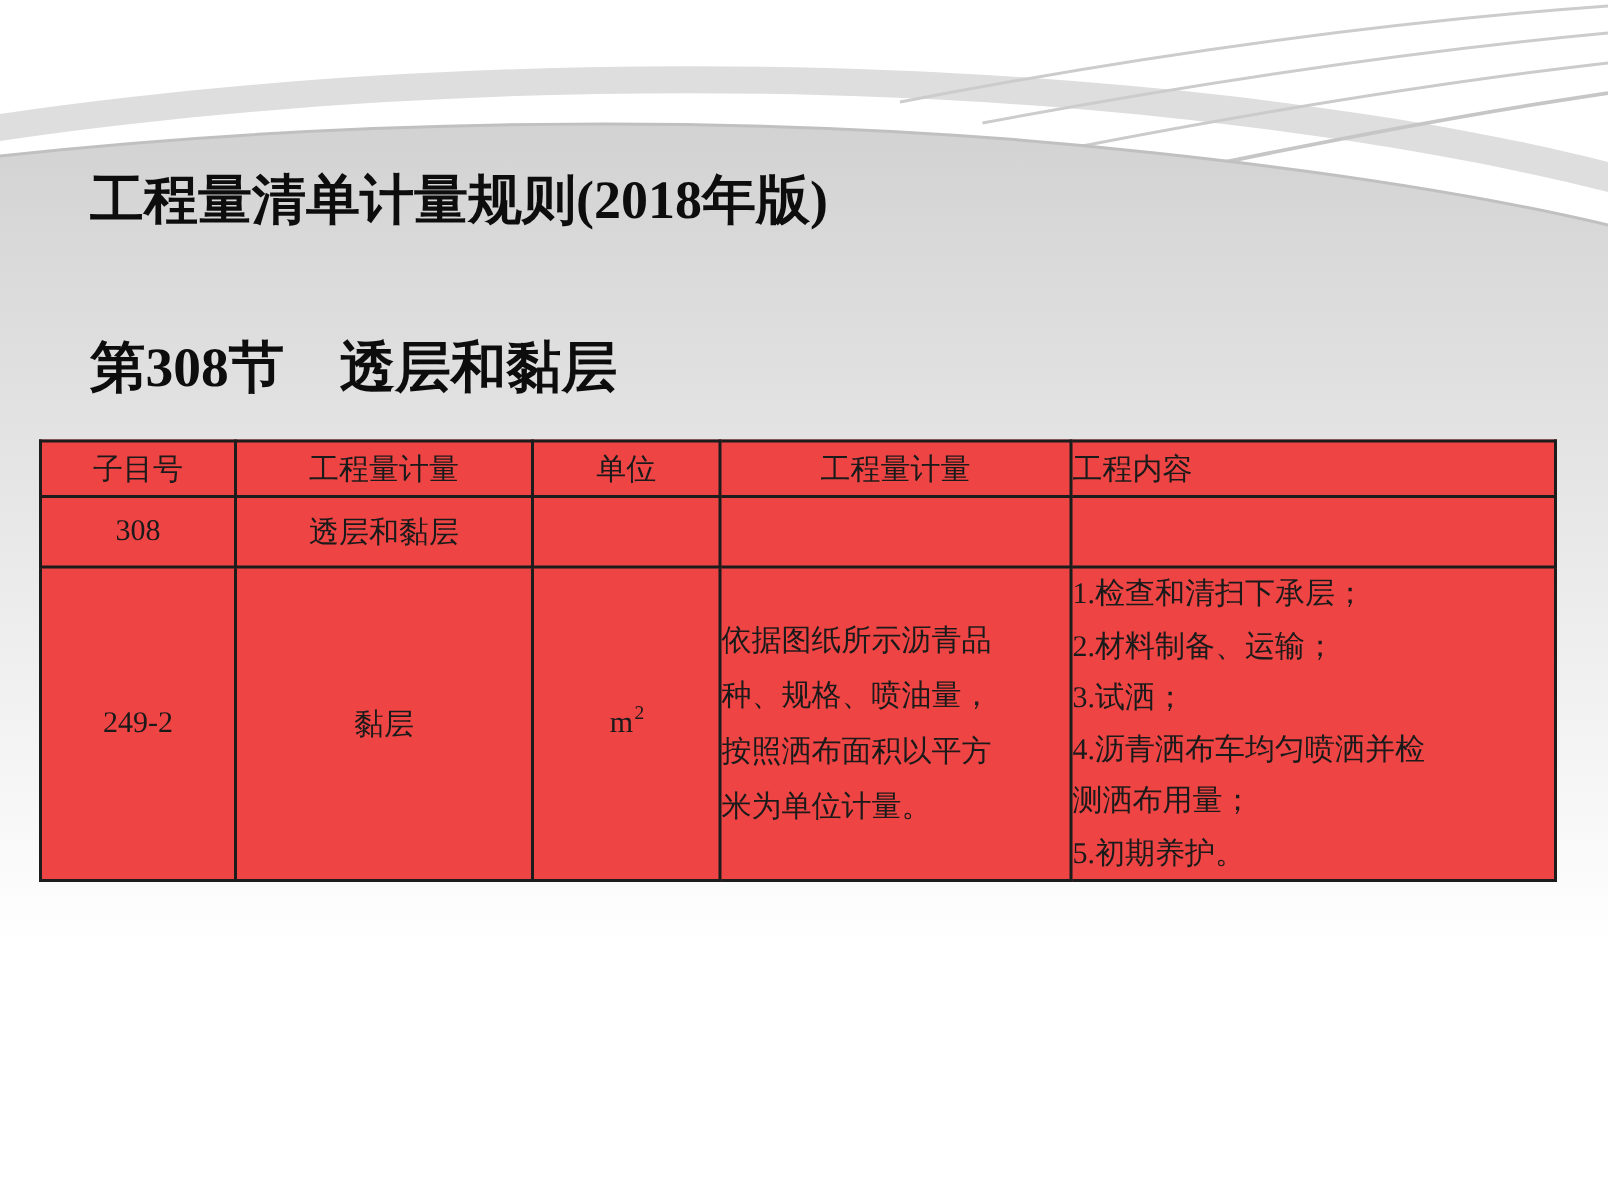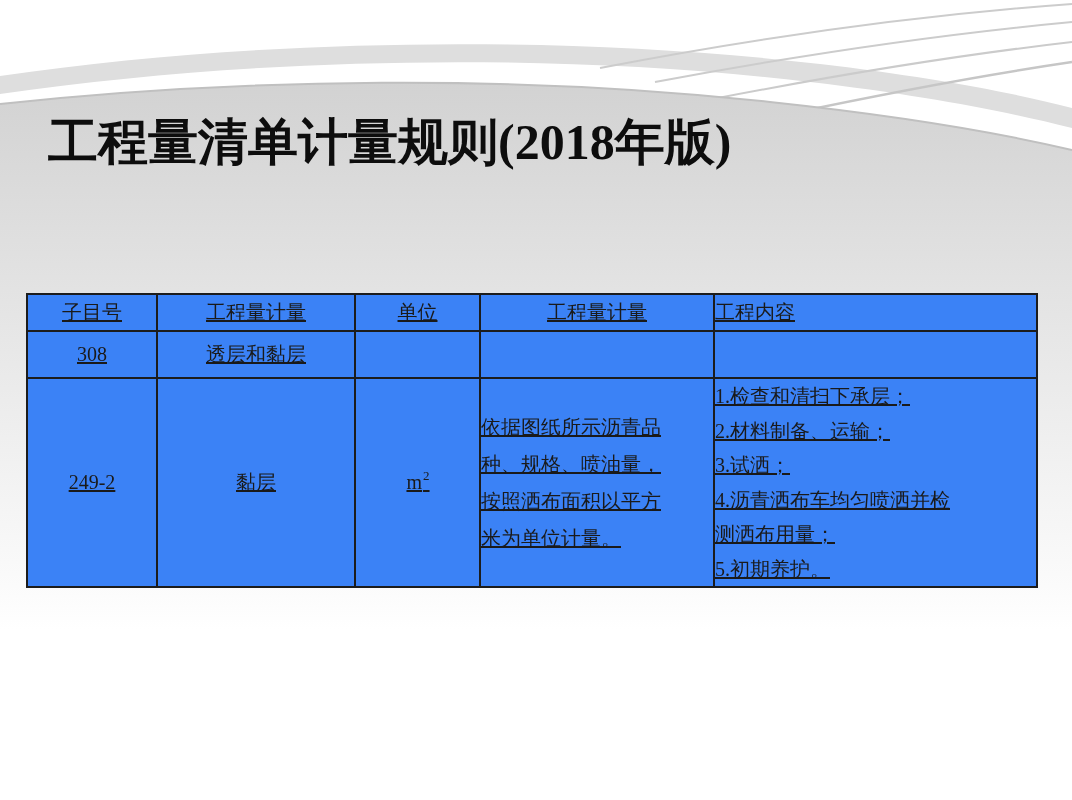--- a/index.html
+++ b/index.html
@@ -23,49 +23,48 @@
     left: 58px; top: 22px;
     z-index: 2;
     font-family: "Liberation Sans", "DejaVu Sans", sans-serif;
     font-weight: 700;
     font-size: 39px;
     line-height: 1.15;
     color: #0d0d0d;
   }
   .title {
     position: absolute;
-    left: 48px; top: 112px;
+    left: 60px; top: 112px;
     z-index: 2;
     margin: 0;
     font-weight: 700;
-    font-size: 50px;
+    font-size: 36px;
     line-height: 1.2;
     color: #0d0d0d;
   }
   .section {
     position: absolute;
     left: 60px; top: 224px;
     z-index: 2;
     margin: 0;
     font-weight: 700;
     font-size: 37px;
     line-height: 1.2;
     color: #0d0d0d;
   }
   table.rules {
     position: absolute;
     left: 26px; top: 293px;
     z-index: 2;
     width: 1010px;
     border-collapse: collapse;
     table-layout: fixed;
-    background: #3b82f6;
+    background: #ef4444;
     font-size: 20px;
     color: #1a1a1a;
-    text-decoration: underline;
   }
   table.rules th, table.rules td {
     border: 2px solid #1c1c1c;
     padding: 0;
     font-weight: 400;
     vertical-align: middle;
   }
   table.rules thead tr { height: 37px; }
   tr.row-308 { height: 47px; }
   tr.row-308-2 { height: 209px; }
@@ -115,20 +114,21 @@
     <path d="M655,82 Q880,40 1072,22" stroke="#cccccc" stroke-width="2" fill="none"></path>
     <path d="M718,98 Q915,60 1072,42" stroke="#cbcbcb" stroke-width="2" fill="none"></path>
     <path d="M788,114 Q950,80 1072,62" stroke="#c6c6c6" stroke-width="2.5" fill="none"></path>
     <path d="M0,104 C240,78 520,74 770,102 C910,117 1000,133 1072,150 L1072,800 L0,800 Z" fill="url(#bodyGrad)"></path>
     <path d="M0,104 C240,78 520,74 770,102 C910,117 1000,133 1072,150" stroke="#c0c0c0" stroke-width="2" fill="none"></path>
   </svg>
 
 
   <h1 class="title">工程量清单计量规则(2018年版)</h1>
 
+  <h2 class="section">第308节　透层和黏层</h2>
 
   <table class="rules">
     <colgroup>
       <col style="width:130px">
       <col style="width:198px">
       <col style="width:125px">
       <col style="width:234px">
       <col style="width:323px">
     </colgroup>
     <thead>

